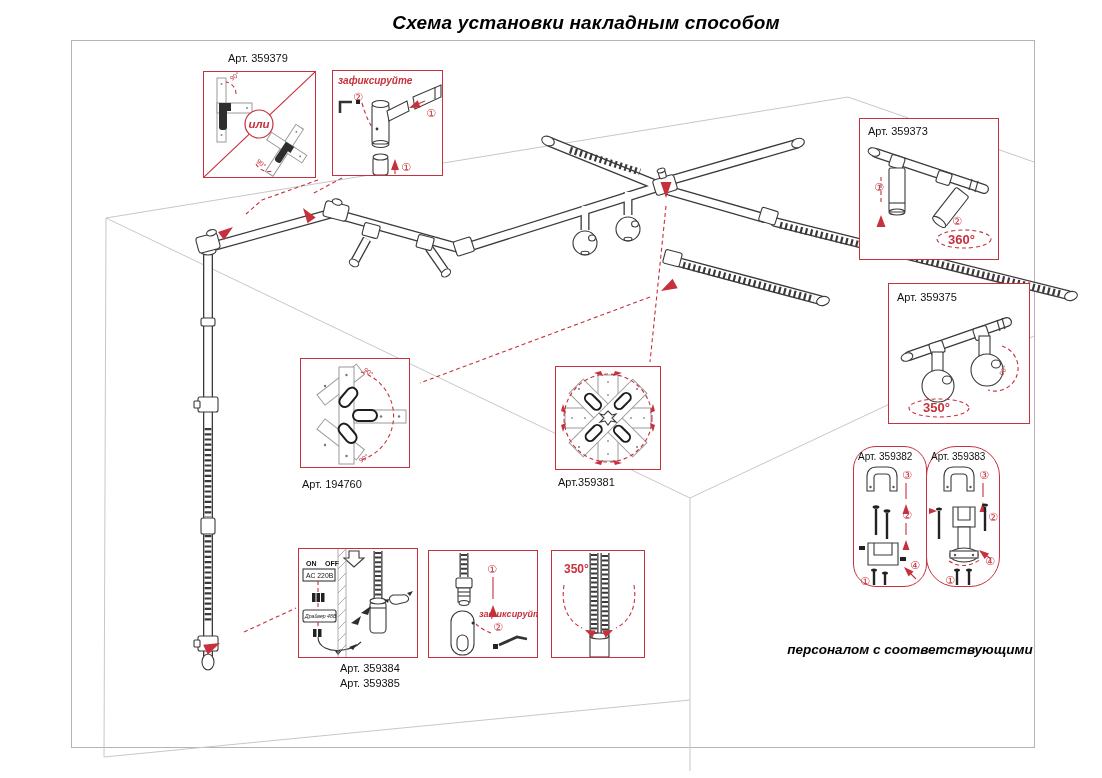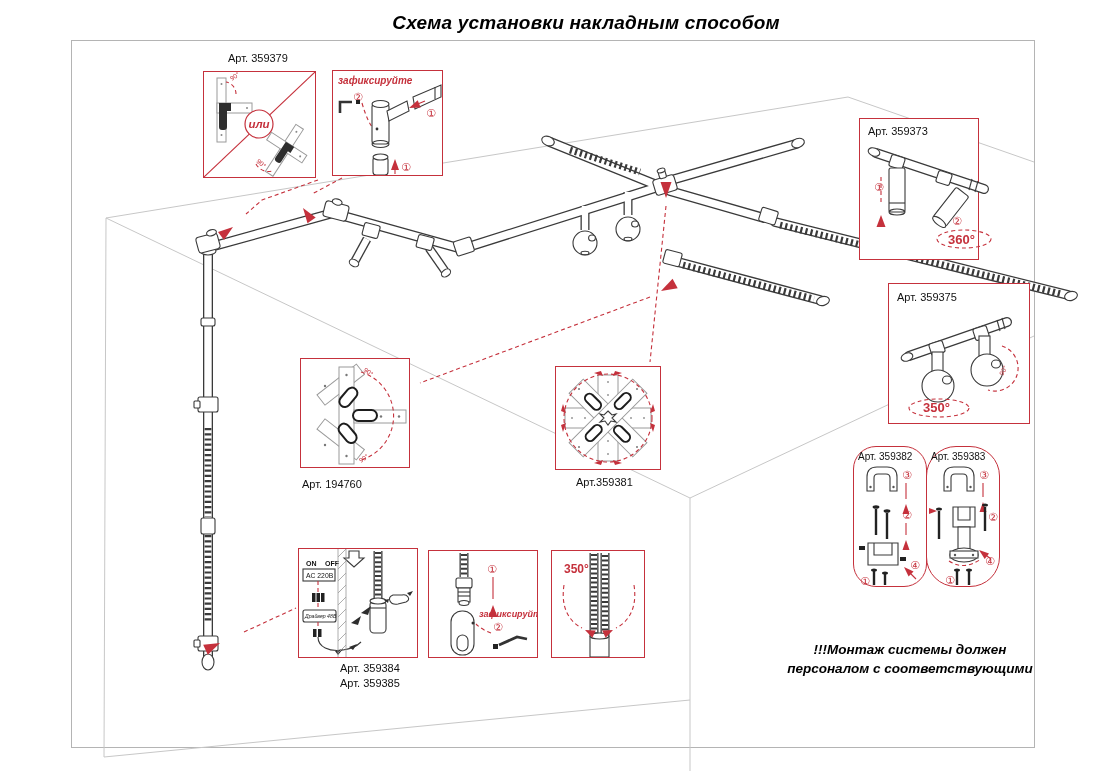--- a/index.html
+++ b/index.html
@@ -236,21 +236,21 @@
         <ellipse class="wt" cx="47.5" cy="86" rx="7.5" ry="3"></ellipse>
       </g>
       <line class="rd" x1="62" y1="103" x2="62" y2="92"></line>
       <g transform="translate(62,88) rotate(90)">
           <path class="rdf" d="M0,0 L11,-4 L11,4 Z"></path>
         </g>
       <text class="stp" x="68" y="100">①</text>
     </svg>
   </div>
 
-  <div class="callout" style="left:859px;top:118px;width:120px;height:142px;">
+  <div class="callout" style="left:859px;top:118px;width:140px;height:142px;">
     <div class="artlabel" style="left:8px;top:6px;">Арт. 359373</div>
     <svg width="138" height="140" viewBox="0 0 138 140" style="top:0;">
       <g>
         <line class="tO" x1="16" y1="34" x2="124" y2="70"></line>
         <line class="tI" x1="16" y1="34" x2="124" y2="70"></line>
         <ellipse class="wt" cx="14" cy="33" rx="4" ry="6" transform="rotate(-70 14 33)"></ellipse>
         <line class="ln" x1="112" y1="60" x2="109" y2="71"></line>
           <line class="ln" x1="118" y1="62" x2="115" y2="73"></line>
         <g transform="translate(37,43) rotate(18)">
             <rect class="wt" x="-7" y="-6" width="14" height="12" rx="2"></rect>
@@ -454,21 +454,21 @@
           <path d="M66,6 l-9,3 l2,-5 Z"></path>
         <path d="M38,96 l9,-3 l-2,5 Z"></path>
           <path d="M66,96 l-9,-3 l2,5 Z"></path>
         <path d="M7,37 l3,9 l-5,-2 Z"></path>
           <path d="M7,65 l3,-9 l-5,2 Z"></path>
         <path d="M97,37 l-3,9 l5,-2 Z"></path>
           <path d="M97,65 l-3,-9 l5,2 Z"></path>
       </g>
     </svg>
   </div>
-  <div class="artlabel" style="left:558px;top:476px;margin-left:18px;">Арт.359381</div>
+  <div class="artlabel" style="left:558px;top:476px;">Арт.359381</div>
 
   <div class="callout" style="left:298px;top:548px;width:120px;height:110px;">
     <svg width="118" height="108" viewBox="0 0 118 108">
       <g>
         <polygon class="wt" points="50,2 60,2 60,9 65,9 55,18 45,9 50,9"></polygon>
       </g>
       <text class="small" x="7" y="17">ON</text>
       <text class="small" x="26" y="17">OFF</text>
       <rect class="ln" x="4" y="20" width="32" height="12"></rect>
       <text class="small" x="7" y="29" style="font-weight:normal;font-size:6.8px;">AC 220В</text>
@@ -578,17 +578,16 @@
           <path class="rdf" d="M0,0 L10,-4 L10,4 Z"></path>
         </g>
       <path class="rdd" d="M82,34 C86,60 74,72 64,77"></path>
       <g transform="translate(61,79) rotate(155)">
           <path class="rdf" d="M0,0 L10,-4 L10,4 Z"></path>
         </g>
     </svg>
   </div>
 
   <div class="warning">
-    <div>!!!Монтаж системы должен</div>
     <div>персоналом с соответствующими</div>
   </div>
 
 </div>
 
 </body></html>

